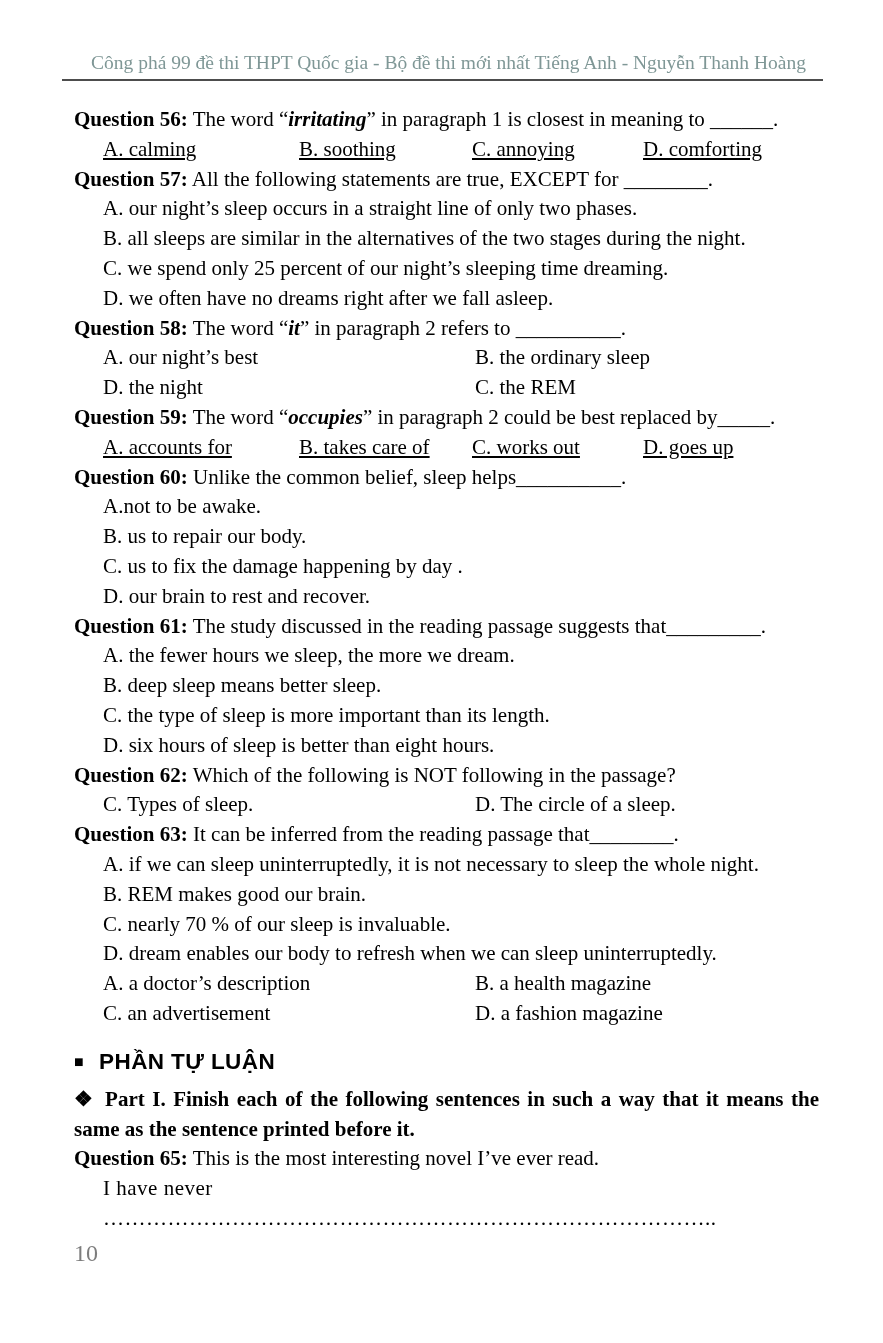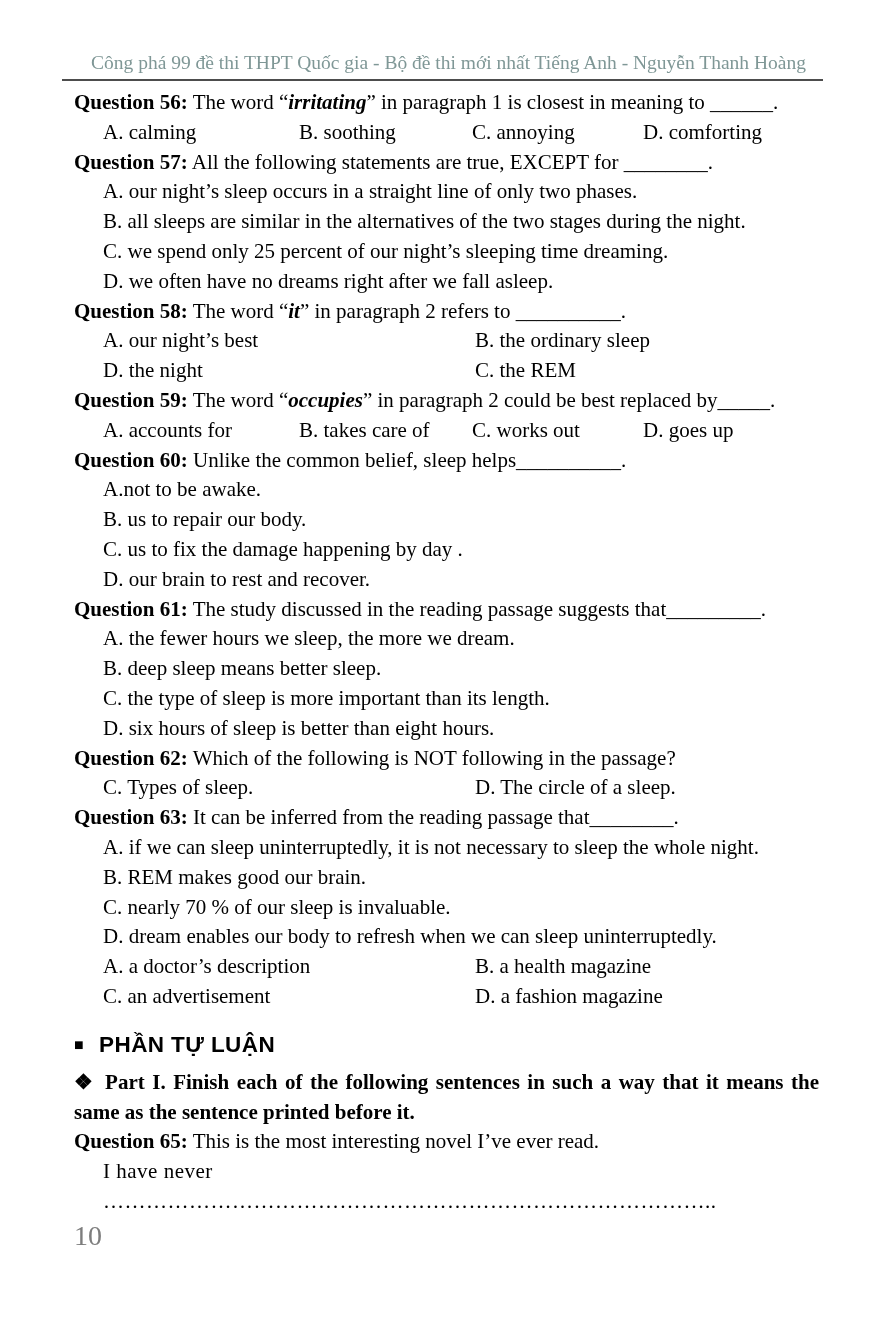--- a/index.html
+++ b/index.html
@@ -9,39 +9,39 @@
     font-size:21px; color:#000; position:relative; overflow:hidden;
     box-sizing:border-box;
   }
   .header { padding:50px 60px 0 74px;text-align:center; }
   .header-title {
     color:#7f9796; font-size:19.5px; line-height:26px; white-space:nowrap;
   }
   .header-rule {
     margin:3px 60px 0 62px; border-bottom:2px solid #4d4d4d; height:0;
   }
-  .content { padding:7px 64px 0 74px; }
+  .content { padding:7px 64px 0 74px;margin-top:17px; }
   .line { line-height:29.8px; }
   .qlabel { font-weight:bold; }
   .kw { font-weight:bold; font-style:italic; }
   .opt-list { padding-left:29px; }
-  .cols4 { display:grid; grid-template-columns:196px 173px 171px auto; padding-left:29px; }
+  .cols4 { display:grid; grid-template-columns:196px 173px 171px auto; padding-left:29px;text-decoration:underline; }
   .cols2 { display:grid; grid-template-columns:372px auto; padding-left:29px; }
   .section-heading {
     margin-top:18px; font-family:"Liberation Sans","DejaVu Sans",sans-serif;
     font-weight:bold; font-size:22.5px; line-height:30px; letter-spacing:0.4px;
   }
   .square-bullet { font-size:16px; vertical-align:2px; margin-right:15px; }
   .part-title {
     margin-top:8px; font-weight:bold; line-height:29.8px; text-align:justify;
   }
   .diamond-bullet { margin-right:10px; font-weight:bold; }
   .answer-line { padding-left:29px; letter-spacing:0.5px; }
   .page-number {
-    margin-top:5px; color:#7d7d7d; font-size:28px; line-height:28px;
+    margin-top:5px; color:#7d7d7d; font-size:24px; line-height:28px;
   }
 </style>
 </head>
 <body>
 
 <div class="page">
 
   <div class="header">
     <div class="header-title">Công phá 99 đề thi THPT Quốc gia - Bộ đề thi mới nhất Tiếng Anh - Nguyễn Thanh Hoàng</div>
   </div>

